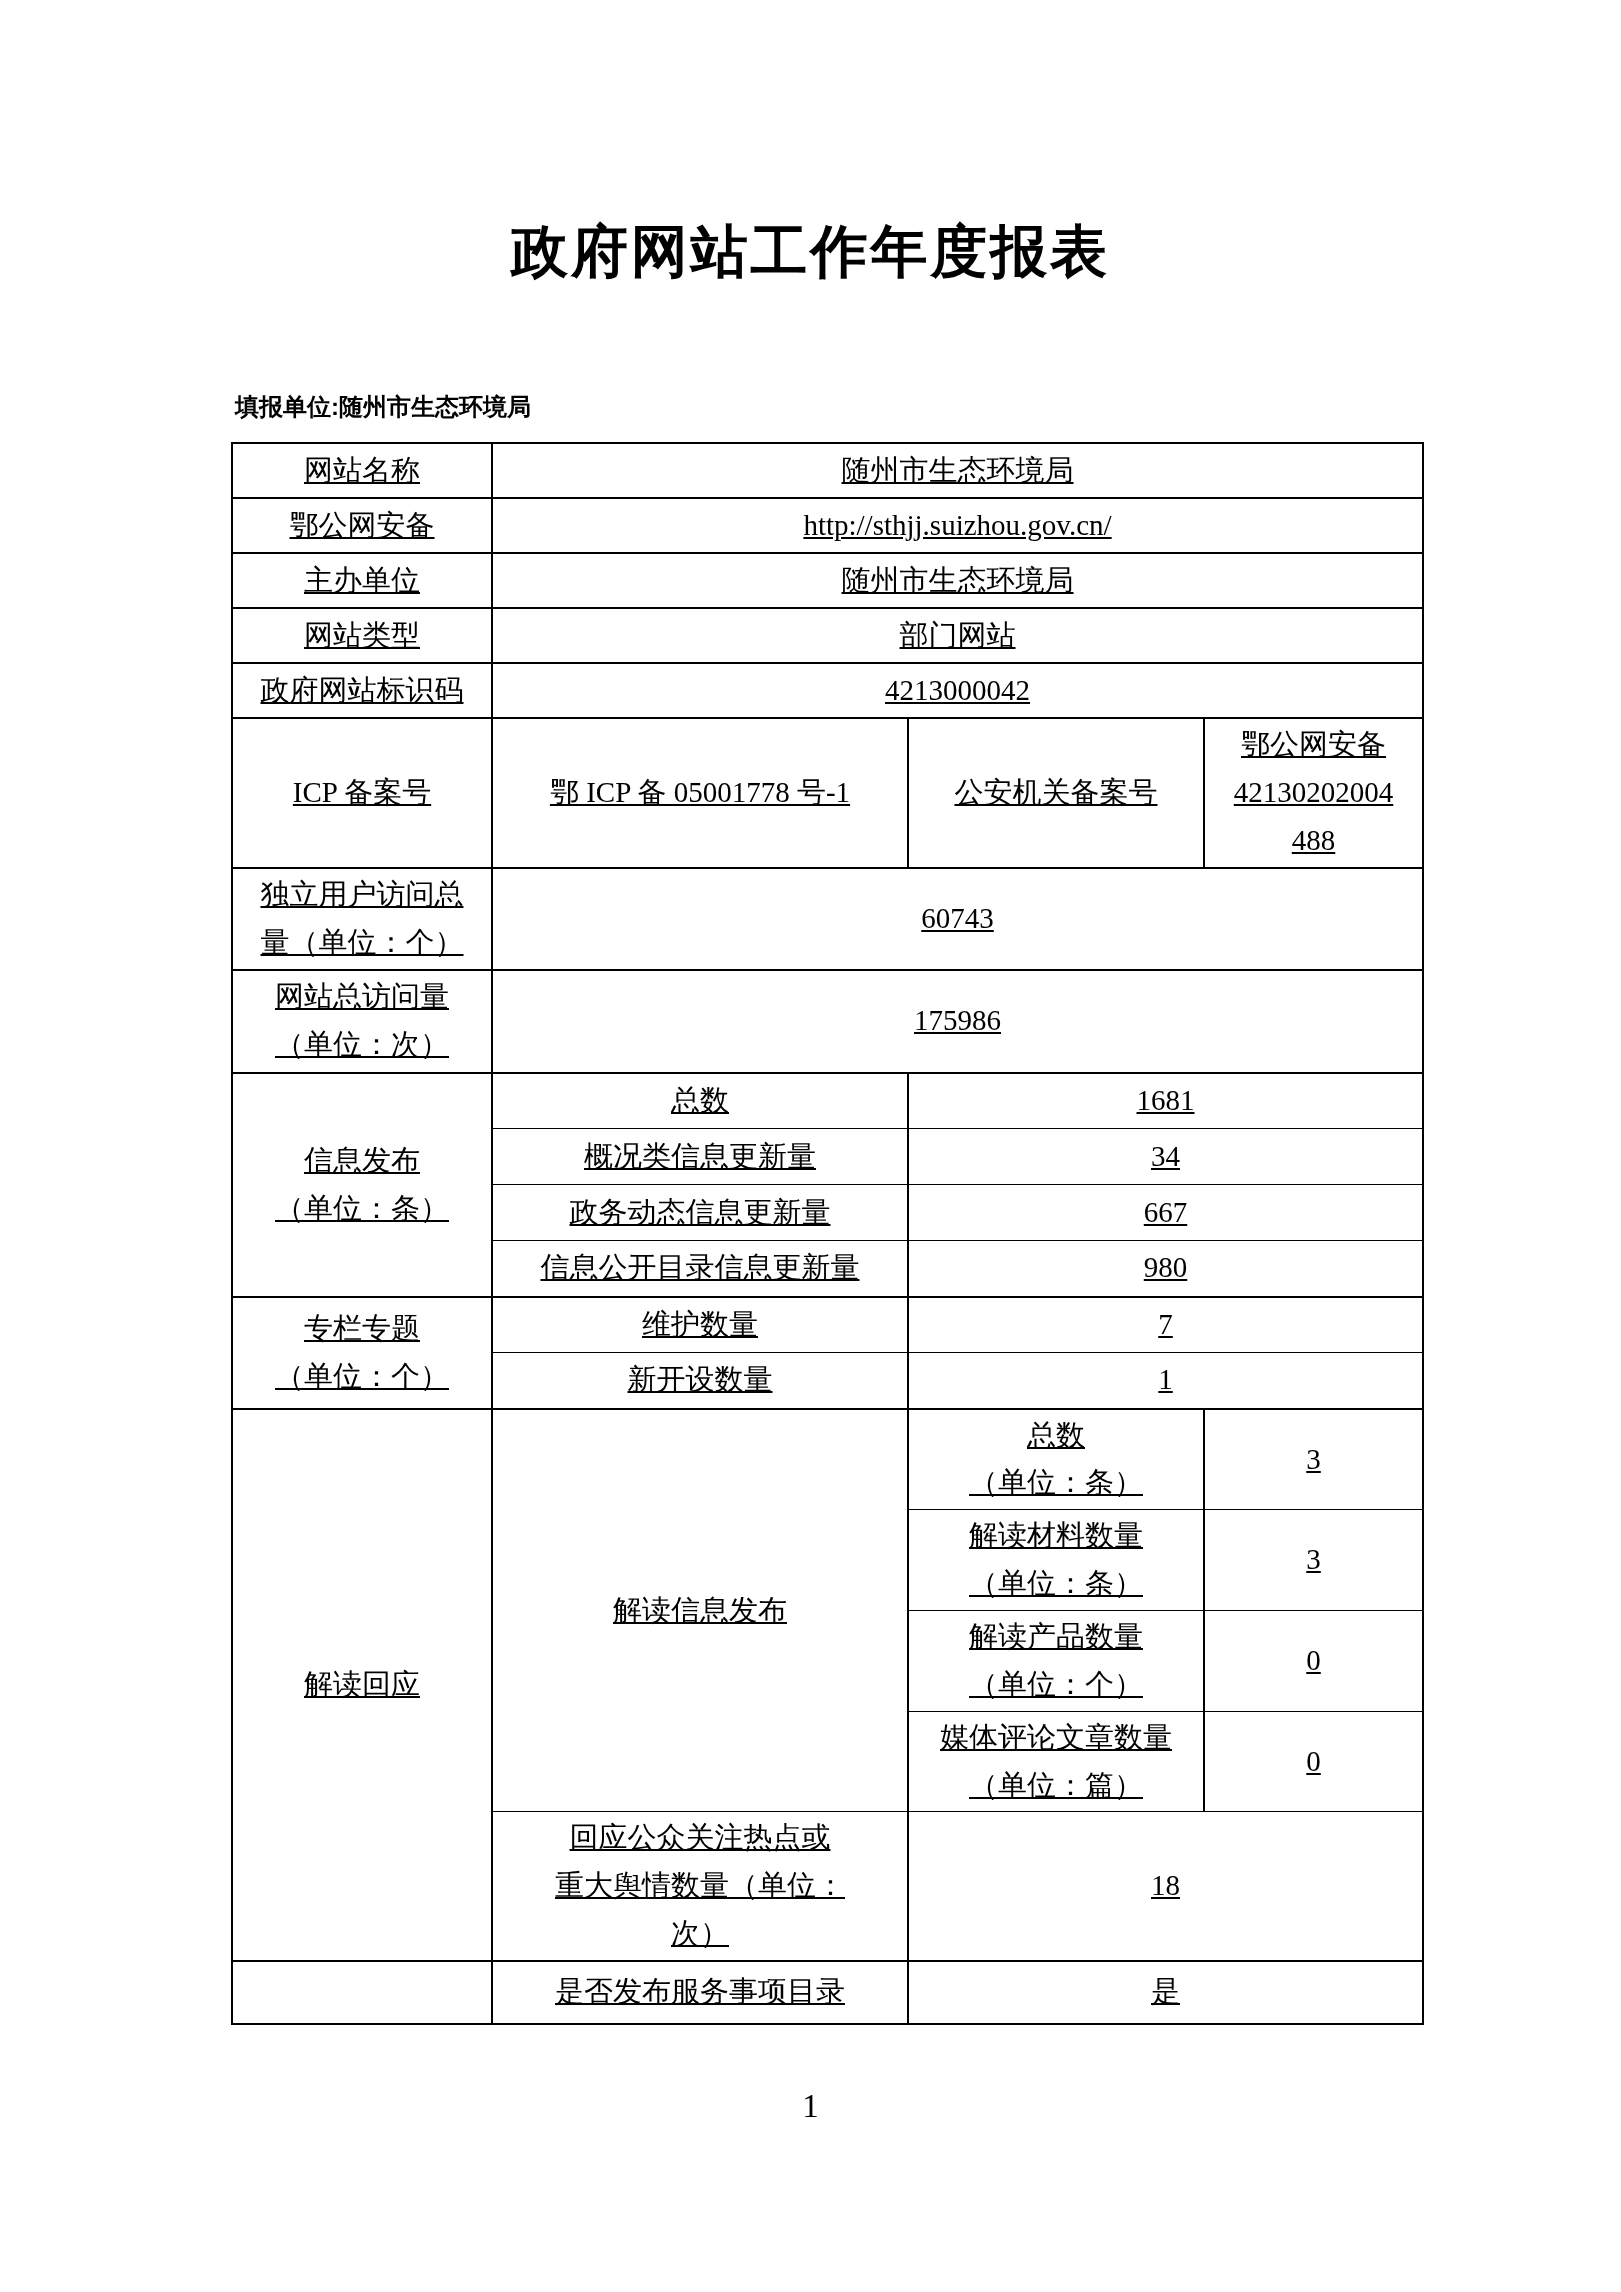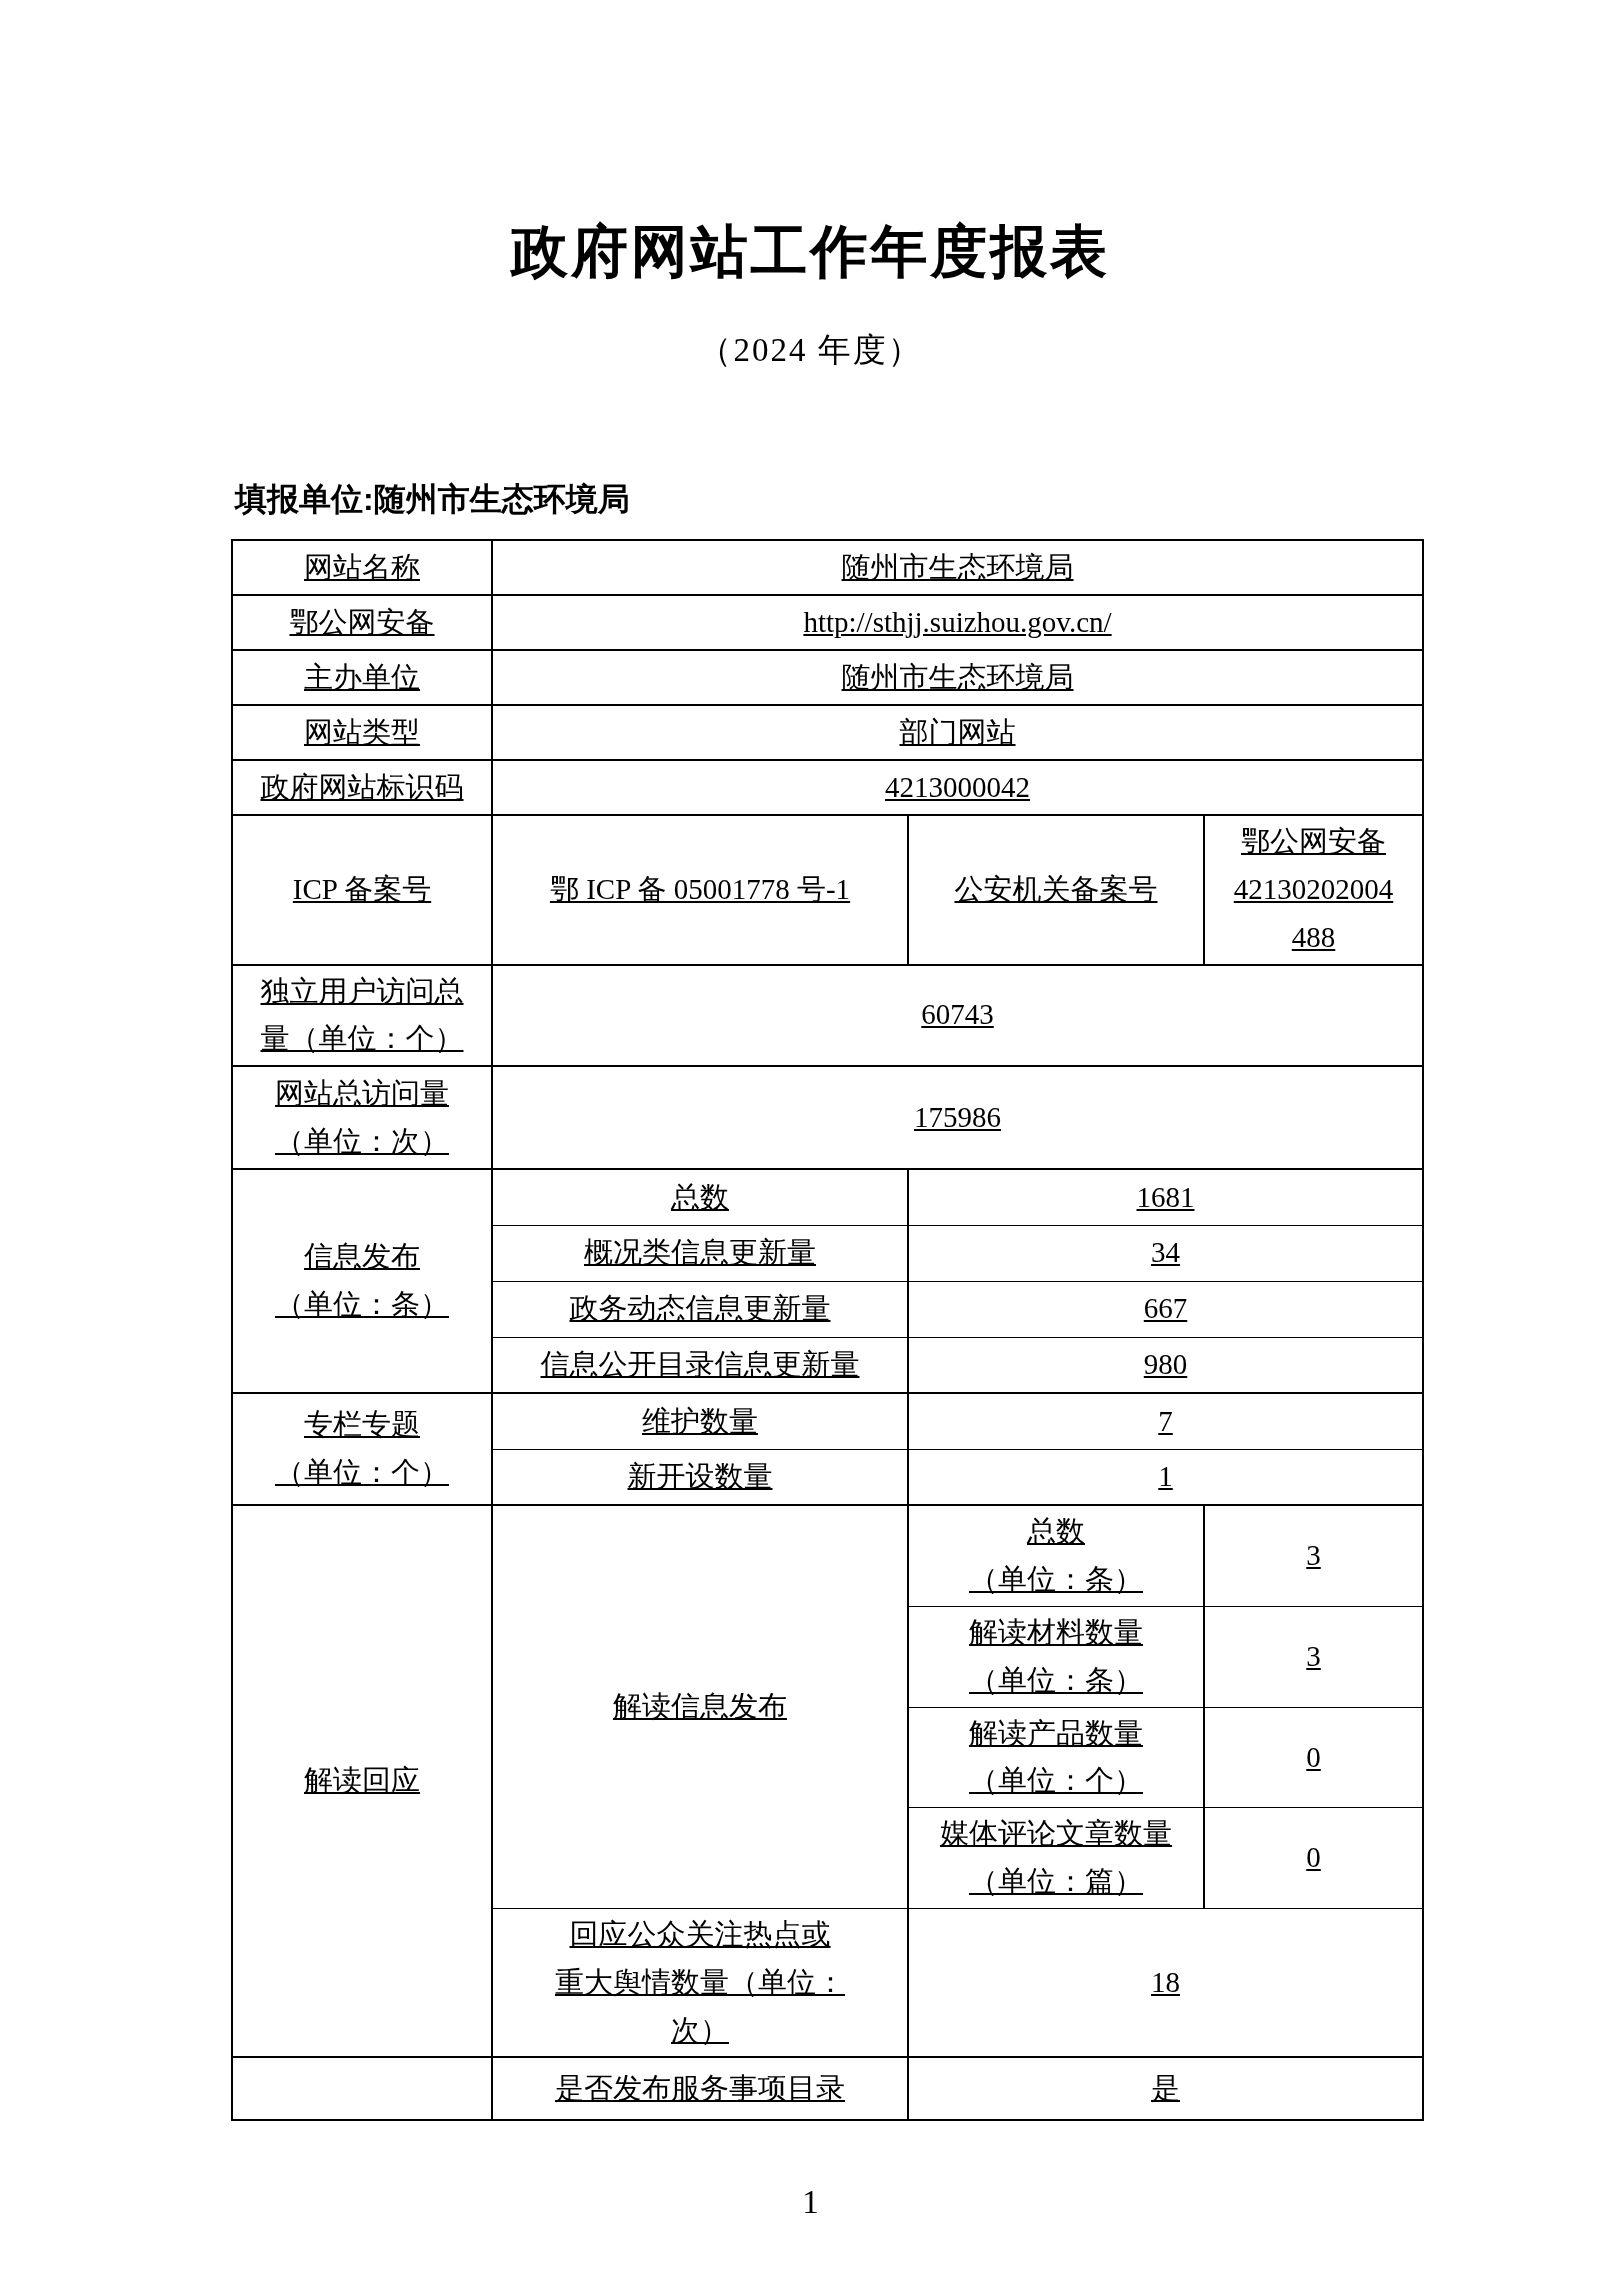--- a/index.html
+++ b/index.html
@@ -25,21 +25,21 @@
     margin-top: 54px;
     text-align: center;
     font-size: 33px;
     line-height: 1;
     letter-spacing: 2px;
   }
   .reporting-unit {
     margin: 113px 0 0 235px;
     font-family: "Liberation Sans", "DejaVu Sans", sans-serif;
     font-weight: 700;
-    font-size: 32px;
+    font-size: 24px;
     line-height: 1.2;
   }
   table.report {
     margin: 20.6px 0 0 231px;
     border-collapse: collapse;
     table-layout: fixed;
     width: 1190px;
     border: 2.9px solid #000;
   }
   table.report td {
@@ -70,21 +70,20 @@
     font-size: 33px;
     line-height: 1;
   }
 </style>
 </head>
 <body>
 
 <div class="page">
 
   <div class="title">政府网站工作年度报表</div>
-  <div class="subtitle">（2024 年度）</div>
   <div class="reporting-unit">填报单位:随州市生态环境局</div>
 
   <table class="report">
     <colgroup>
       <col style="width:260px">
         <col style="width:416px">
         <col style="width:296px">
         <col style="width:219px">
     </colgroup>
     <tbody>

